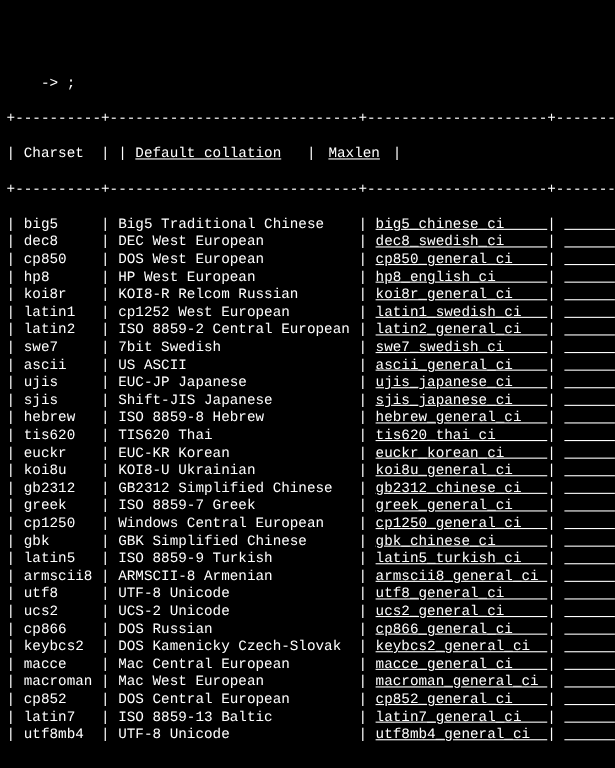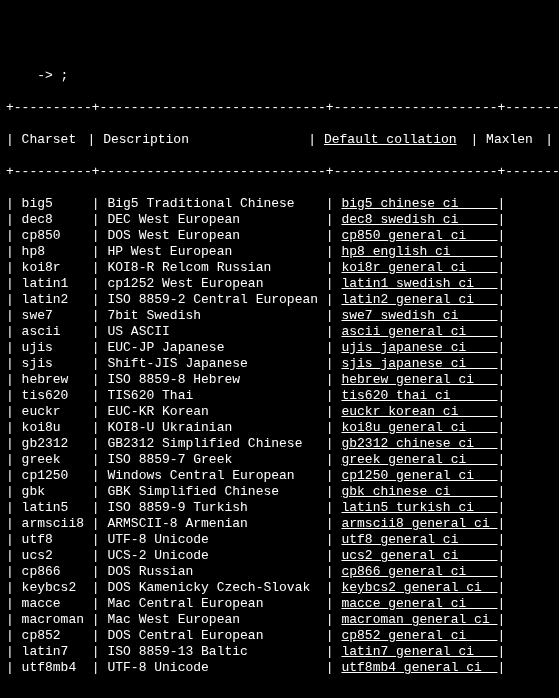--- a/index.html
+++ b/index.html
@@ -17,32 +17,32 @@
   }
   .row {
     display: flex;
   }
   .pipe {
     color: #fff;
   }
   .c1 { width: 9ch; }
   .c2 { width: 28ch; }
   .c3 { width: 20ch; text-decoration: underline; }
-  .c4 { width: 7ch; text-align: left; }
+  .c4 { width: 7ch; text-align: center; text-decoration: underline; }
   .sep {
     letter-spacing: 0;
   }
 </style>
 </head>
 <body>
 <div class="terminal">
 
 
 
 <div>    -&gt; ;</div>
 <div class="sep">+----------+-----------------------------+---------------------+--------+</div>
-<div class="row"><span class="pipe">| </span><span class="c1">Charset</span><span class="pipe">| </span><span class="c2">Description</span><span class="pipe">| </span><span class="c3">Default collation</span><span class="pipe">| </span><span class="c4">Maxlen</span><span class="pipe"> |</span></div>
+<div class="row"><span class="pipe">| </span><span class="c1">Charset</span><span class="pipe">| </span><span class="pipe">| </span><span class="c3">Default collation</span><span class="pipe">| </span><span class="c4">Maxlen</span><span class="pipe"> |</span></div>
 <div class="sep">+----------+-----------------------------+---------------------+--------+</div>
 <div id="tbody"><div class="row"><span class="pipe">| </span><span class="c1">big5     </span><span class="pipe">| </span><span class="c2">Big5 Traditional Chinese    </span><span class="pipe">| </span><span class="c3">big5_chinese_ci     </span><span class="pipe">| </span><span class="c4">      2</span></div><div class="row"><span class="pipe">| </span><span class="c1">dec8     </span><span class="pipe">| </span><span class="c2">DEC West European           </span><span class="pipe">| </span><span class="c3">dec8_swedish_ci     </span><span class="pipe">| </span><span class="c4">      1</span></div><div class="row"><span class="pipe">| </span><span class="c1">cp850    </span><span class="pipe">| </span><span class="c2">DOS West European           </span><span class="pipe">| </span><span class="c3">cp850_general_ci    </span><span class="pipe">| </span><span class="c4">      1</span></div><div class="row"><span class="pipe">| </span><span class="c1">hp8      </span><span class="pipe">| </span><span class="c2">HP West European            </span><span class="pipe">| </span><span class="c3">hp8_english_ci      </span><span class="pipe">| </span><span class="c4">      1</span></div><div class="row"><span class="pipe">| </span><span class="c1">koi8r    </span><span class="pipe">| </span><span class="c2">KOI8-R Relcom Russian       </span><span class="pipe">| </span><span class="c3">koi8r_general_ci    </span><span class="pipe">| </span><span class="c4">      1</span></div><div class="row"><span class="pipe">| </span><span class="c1">latin1   </span><span class="pipe">| </span><span class="c2">cp1252 West European        </span><span class="pipe">| </span><span class="c3">latin1_swedish_ci   </span><span class="pipe">| </span><span class="c4">      1</span></div><div class="row"><span class="pipe">| </span><span class="c1">latin2   </span><span class="pipe">| </span><span class="c2">ISO 8859-2 Central European </span><span class="pipe">| </span><span class="c3">latin2_general_ci   </span><span class="pipe">| </span><span class="c4">      1</span></div><div class="row"><span class="pipe">| </span><span class="c1">swe7     </span><span class="pipe">| </span><span class="c2">7bit Swedish                </span><span class="pipe">| </span><span class="c3">swe7_swedish_ci     </span><span class="pipe">| </span><span class="c4">      1</span></div><div class="row"><span class="pipe">| </span><span class="c1">ascii    </span><span class="pipe">| </span><span class="c2">US ASCII                    </span><span class="pipe">| </span><span class="c3">ascii_general_ci    </span><span class="pipe">| </span><span class="c4">      1</span></div><div class="row"><span class="pipe">| </span><span class="c1">ujis     </span><span class="pipe">| </span><span class="c2">EUC-JP Japanese             </span><span class="pipe">| </span><span class="c3">ujis_japanese_ci    </span><span class="pipe">| </span><span class="c4">      3</span></div><div class="row"><span class="pipe">| </span><span class="c1">sjis     </span><span class="pipe">| </span><span class="c2">Shift-JIS Japanese          </span><span class="pipe">| </span><span class="c3">sjis_japanese_ci    </span><span class="pipe">| </span><span class="c4">      2</span></div><div class="row"><span class="pipe">| </span><span class="c1">hebrew   </span><span class="pipe">| </span><span class="c2">ISO 8859-8 Hebrew           </span><span class="pipe">| </span><span class="c3">hebrew_general_ci   </span><span class="pipe">| </span><span class="c4">      1</span></div><div class="row"><span class="pipe">| </span><span class="c1">tis620   </span><span class="pipe">| </span><span class="c2">TIS620 Thai                 </span><span class="pipe">| </span><span class="c3">tis620_thai_ci      </span><span class="pipe">| </span><span class="c4">      1</span></div><div class="row"><span class="pipe">| </span><span class="c1">euckr    </span><span class="pipe">| </span><span class="c2">EUC-KR Korean               </span><span class="pipe">| </span><span class="c3">euckr_korean_ci     </span><span class="pipe">| </span><span class="c4">      2</span></div><div class="row"><span class="pipe">| </span><span class="c1">koi8u    </span><span class="pipe">| </span><span class="c2">KOI8-U Ukrainian            </span><span class="pipe">| </span><span class="c3">koi8u_general_ci    </span><span class="pipe">| </span><span class="c4">      1</span></div><div class="row"><span class="pipe">| </span><span class="c1">gb2312   </span><span class="pipe">| </span><span class="c2">GB2312 Simplified Chinese   </span><span class="pipe">| </span><span class="c3">gb2312_chinese_ci   </span><span class="pipe">| </span><span class="c4">      2</span></div><div class="row"><span class="pipe">| </span><span class="c1">greek    </span><span class="pipe">| </span><span class="c2">ISO 8859-7 Greek            </span><span class="pipe">| </span><span class="c3">greek_general_ci    </span><span class="pipe">| </span><span class="c4">      1</span></div><div class="row"><span class="pipe">| </span><span class="c1">cp1250   </span><span class="pipe">| </span><span class="c2">Windows Central European    </span><span class="pipe">| </span><span class="c3">cp1250_general_ci   </span><span class="pipe">| </span><span class="c4">      1</span></div><div class="row"><span class="pipe">| </span><span class="c1">gbk      </span><span class="pipe">| </span><span class="c2">GBK Simplified Chinese      </span><span class="pipe">| </span><span class="c3">gbk_chinese_ci      </span><span class="pipe">| </span><span class="c4">      2</span></div><div class="row"><span class="pipe">| </span><span class="c1">latin5   </span><span class="pipe">| </span><span class="c2">ISO 8859-9 Turkish          </span><span class="pipe">| </span><span class="c3">latin5_turkish_ci   </span><span class="pipe">| </span><span class="c4">      1</span></div><div class="row"><span class="pipe">| </span><span class="c1">armscii8 </span><span class="pipe">| </span><span class="c2">ARMSCII-8 Armenian          </span><span class="pipe">| </span><span class="c3">armscii8_general_ci </span><span class="pipe">| </span><span class="c4">      1</span></div><div class="row"><span class="pipe">| </span><span class="c1">utf8     </span><span class="pipe">| </span><span class="c2">UTF-8 Unicode               </span><span class="pipe">| </span><span class="c3">utf8_general_ci     </span><span class="pipe">| </span><span class="c4">      3</span></div><div class="row"><span class="pipe">| </span><span class="c1">ucs2     </span><span class="pipe">| </span><span class="c2">UCS-2 Unicode               </span><span class="pipe">| </span><span class="c3">ucs2_general_ci     </span><span class="pipe">| </span><span class="c4">      2</span></div><div class="row"><span class="pipe">| </span><span class="c1">cp866    </span><span class="pipe">| </span><span class="c2">DOS Russian                 </span><span class="pipe">| </span><span class="c3">cp866_general_ci    </span><span class="pipe">| </span><span class="c4">      1</span></div><div class="row"><span class="pipe">| </span><span class="c1">keybcs2  </span><span class="pipe">| </span><span class="c2">DOS Kamenicky Czech-Slovak  </span><span class="pipe">| </span><span class="c3">keybcs2_general_ci  </span><span class="pipe">| </span><span class="c4">      1</span></div><div class="row"><span class="pipe">| </span><span class="c1">macce    </span><span class="pipe">| </span><span class="c2">Mac Central European        </span><span class="pipe">| </span><span class="c3">macce_general_ci    </span><span class="pipe">| </span><span class="c4">      1</span></div><div class="row"><span class="pipe">| </span><span class="c1">macroman </span><span class="pipe">| </span><span class="c2">Mac West European           </span><span class="pipe">| </span><span class="c3">macroman_general_ci </span><span class="pipe">| </span><span class="c4">      1</span></div><div class="row"><span class="pipe">| </span><span class="c1">cp852    </span><span class="pipe">| </span><span class="c2">DOS Central European        </span><span class="pipe">| </span><span class="c3">cp852_general_ci    </span><span class="pipe">| </span><span class="c4">      1</span></div><div class="row"><span class="pipe">| </span><span class="c1">latin7   </span><span class="pipe">| </span><span class="c2">ISO 8859-13 Baltic          </span><span class="pipe">| </span><span class="c3">latin7_general_ci   </span><span class="pipe">| </span><span class="c4">      1</span></div><div class="row"><span class="pipe">| </span><span class="c1">utf8mb4  </span><span class="pipe">| </span><span class="c2">UTF-8 Unicode               </span><span class="pipe">| </span><span class="c3">utf8mb4_general_ci  </span><span class="pipe">| </span><span class="c4">      4</span></div></div>
 
 
 
 </div>
 
 </body></html>

